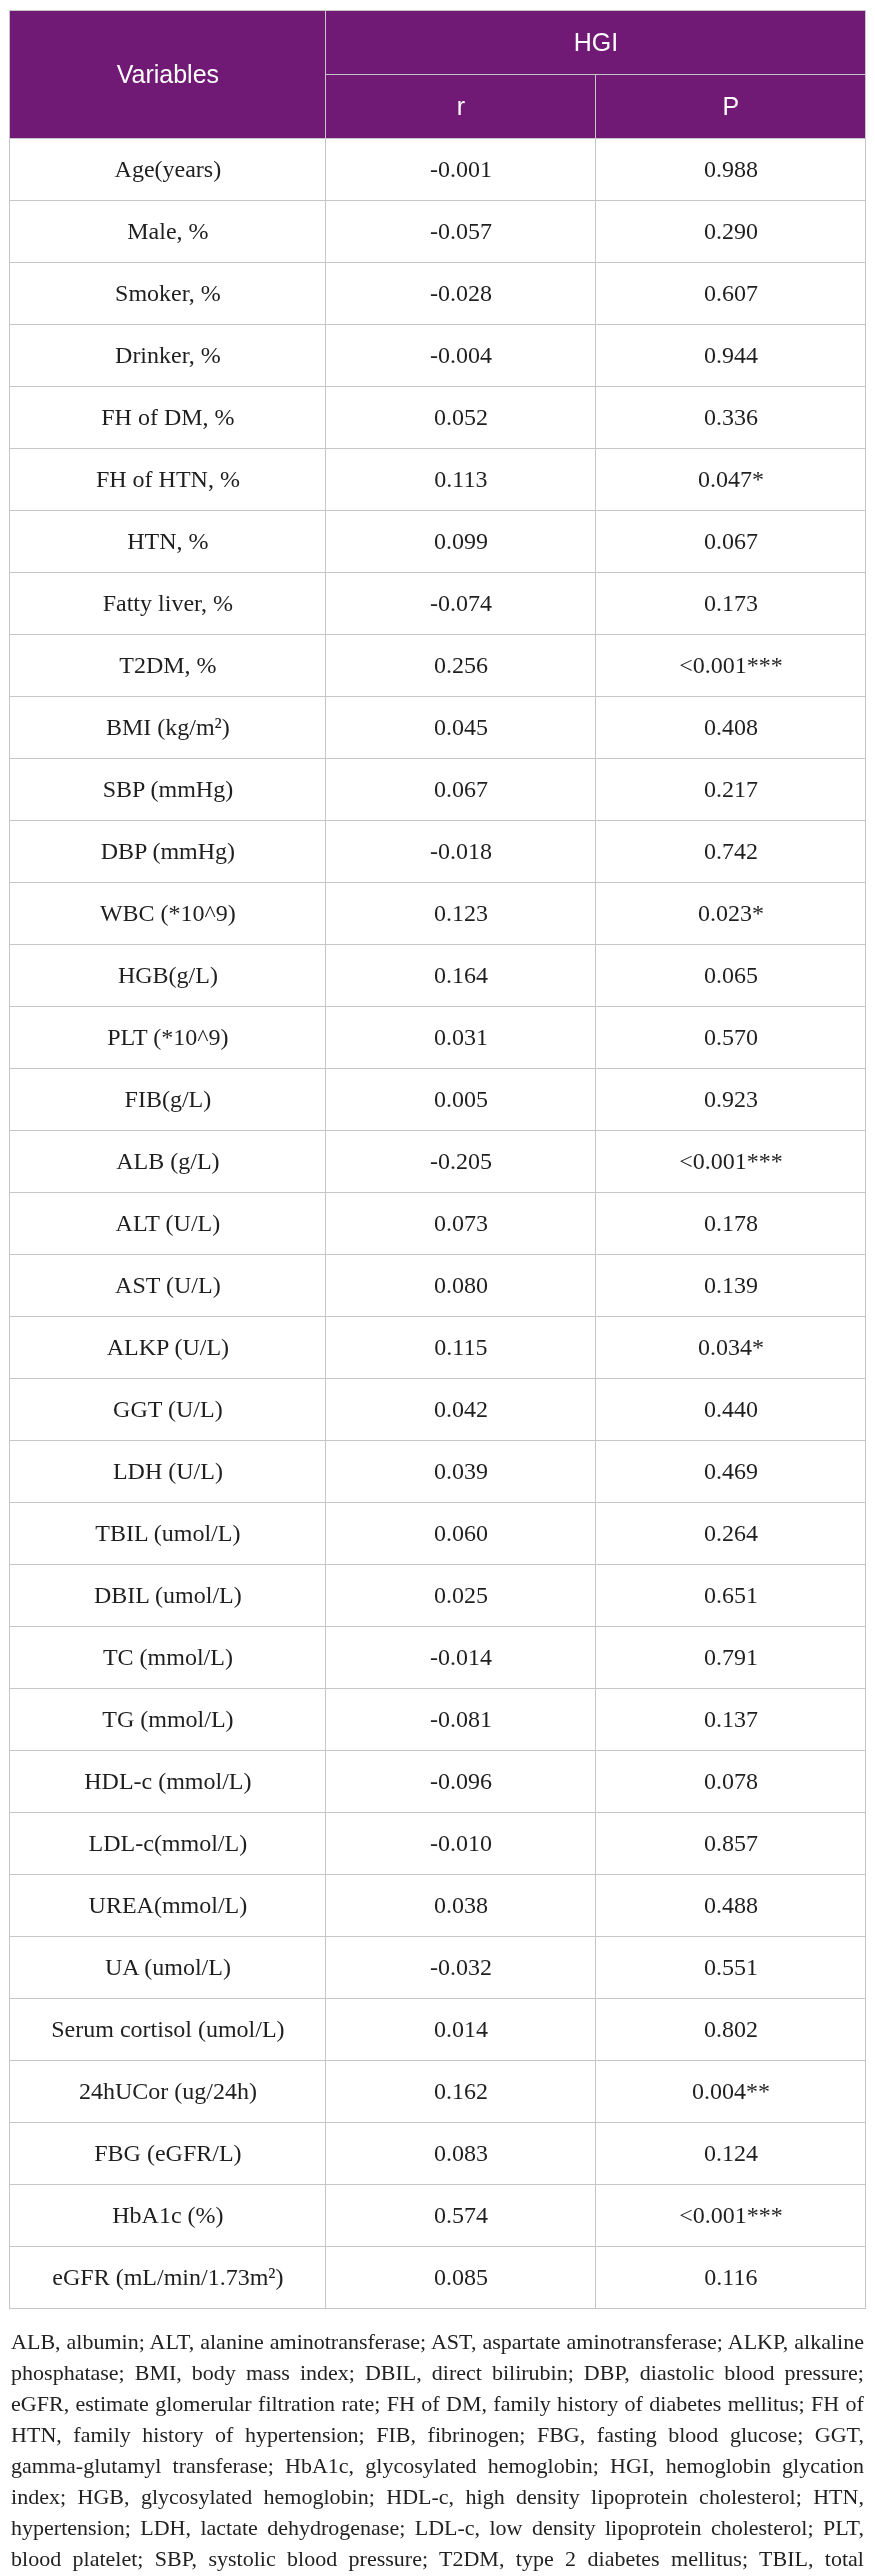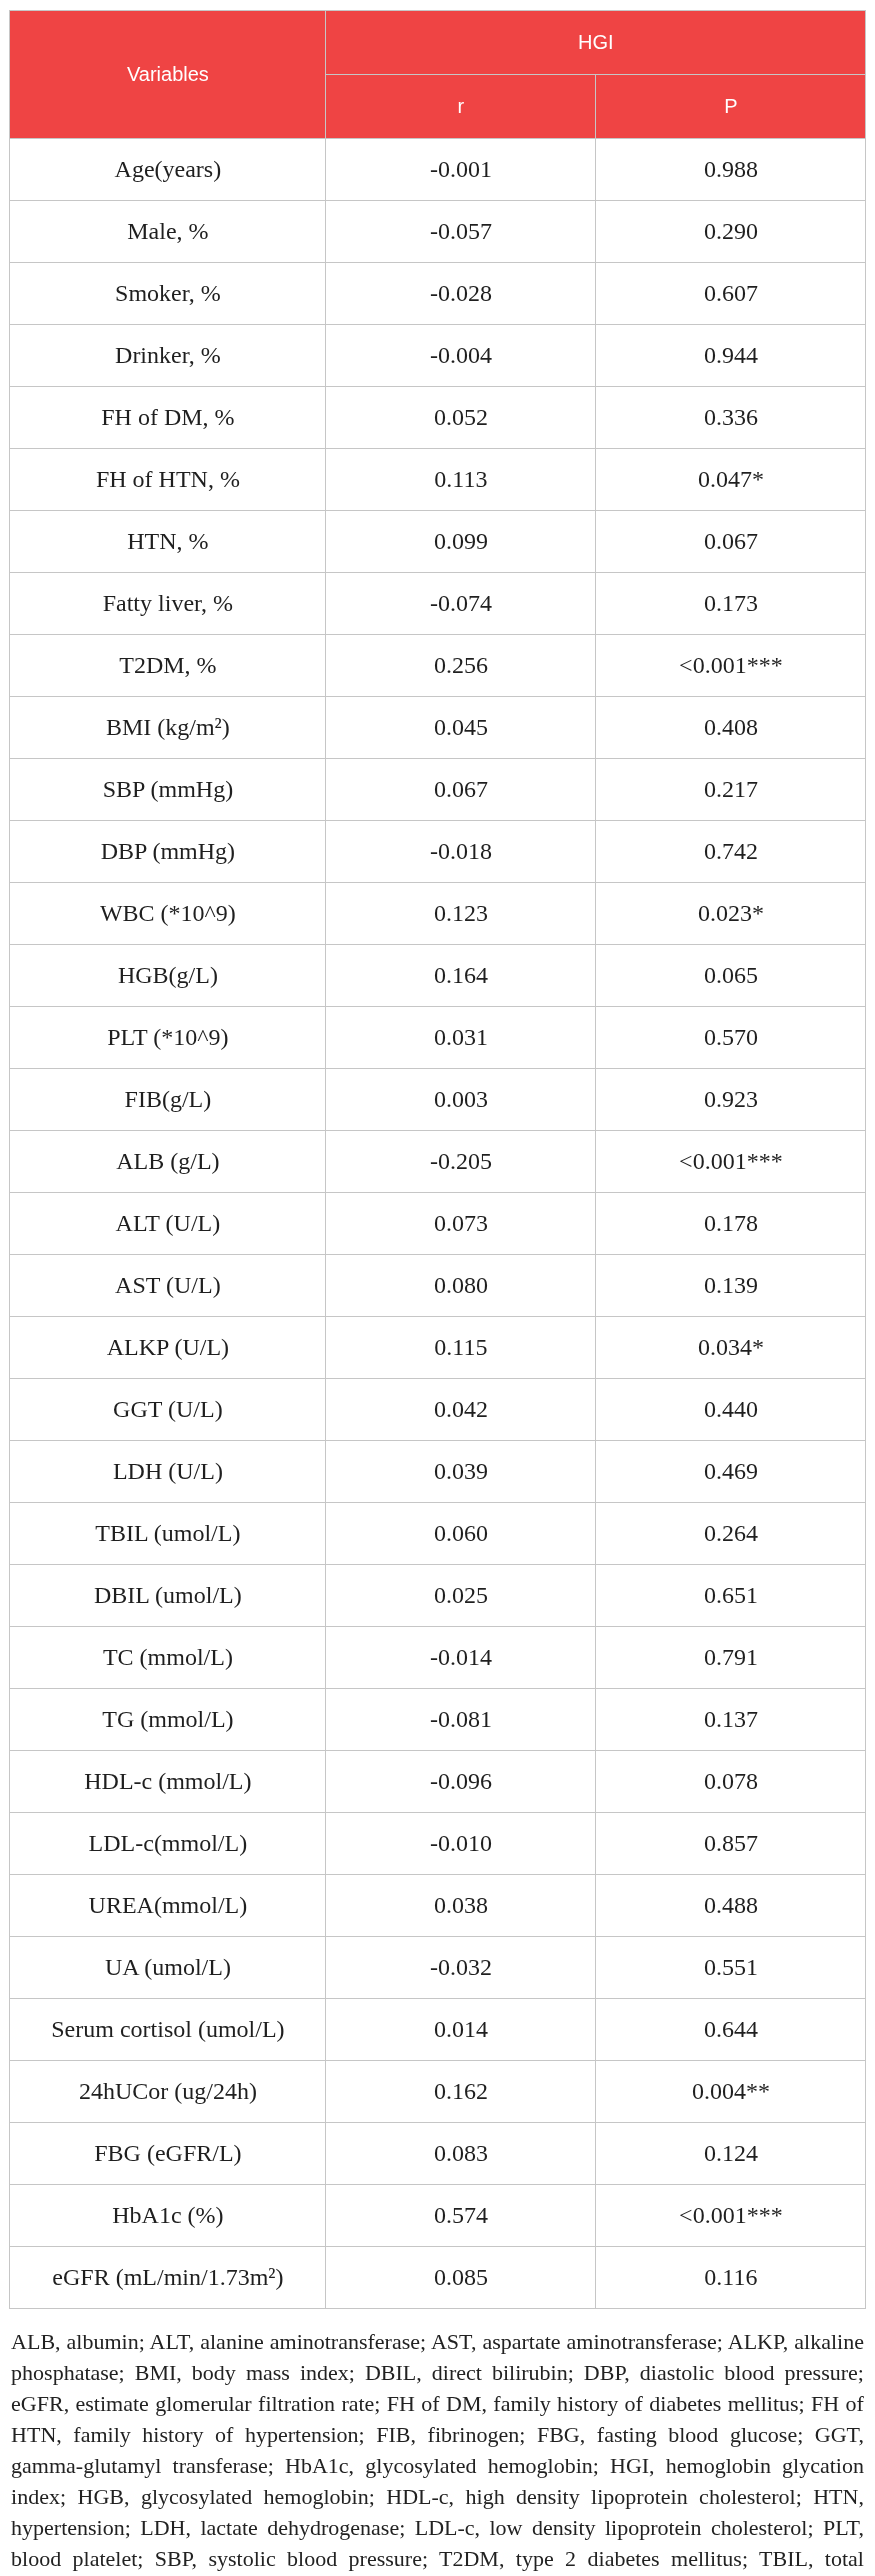--- a/index.html
+++ b/index.html
@@ -16,25 +16,25 @@
   table.corr {
     width: 856px;
     border-collapse: collapse;
     table-layout: fixed;
   }
   table.corr col.c-var { width: 316px; }
   table.corr col.c-r   { width: 270px; }
   table.corr col.c-p   { width: 270px; }
 
   table.corr th {
-    background: #ef4444;
+    background: #701a75;
     color: #ffffff;
     font-family: "Liberation Sans", sans-serif;
     font-weight: 400;
-    font-size: 20px;
+    font-size: 25px;
     text-align: center;
     vertical-align: middle;
     border: 1.7px solid #c6c6c6;
   }
   table.corr th.th-hgi { height: 61px; }
   table.corr th.th-sub { height: 61px; }
 
   table.corr td {
     height: 59px;
     background: #ffffff;
@@ -161,21 +161,21 @@
   </tr>
 
   <tr>
     <td>PLT (*10^9)</td>
     <td>0.031</td>
     <td>0.570</td>
   </tr>
 
   <tr>
     <td>FIB(g/L)</td>
-    <td>0.003</td>
+    <td>0.005</td>
     <td>0.923</td>
   </tr>
 
   <tr>
     <td>ALB (g/L)</td>
     <td>-0.205</td>
     <td>&lt;0.001***</td>
   </tr>
 
   <tr>
@@ -252,21 +252,21 @@
 
   <tr>
     <td>UA (umol/L)</td>
     <td>-0.032</td>
     <td>0.551</td>
   </tr>
 
   <tr>
     <td>Serum cortisol (umol/L)</td>
     <td>0.014</td>
-    <td>0.644</td>
+    <td>0.802</td>
   </tr>
 
   <tr>
     <td>24hUCor (ug/24h)</td>
     <td>0.162</td>
     <td>0.004**</td>
   </tr>
 
   <tr>
     <td>FBG (eGFR/L)</td>

